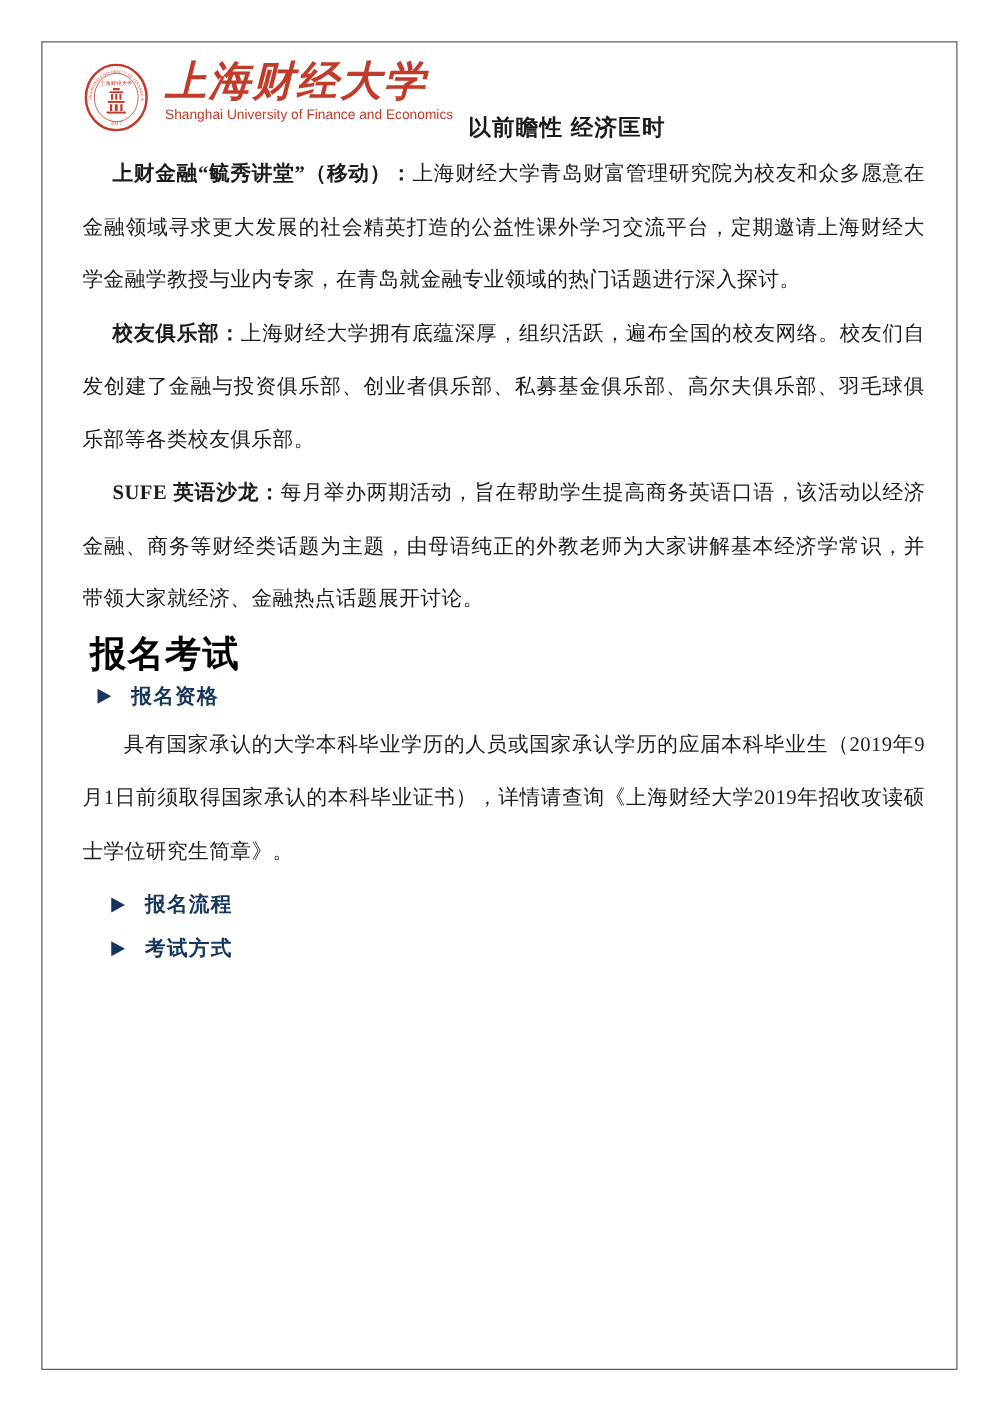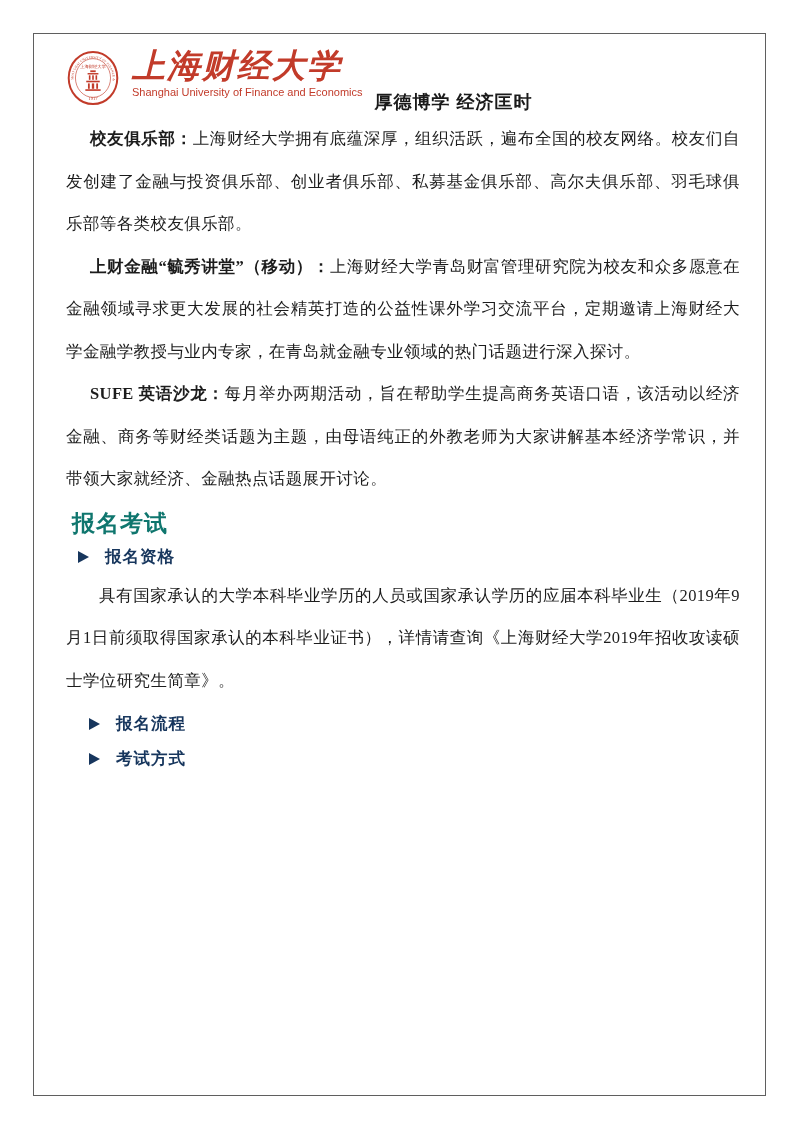--- a/index.html
+++ b/index.html
@@ -37,22 +37,22 @@
   .para{
     margin:0;font-size:16.5px;line-height:42.5px;text-align:justify;
     letter-spacing:0.4px;
   }
   .para.intro{text-indent:24px;}
   .para.sect{text-indent:33px;}
   .lead{font-weight:bold;}
 
   
   .section-title{
-    margin:8px 0 2px 6px;font-size:23px;line-height:30px;font-weight:bold;
-    color:#0f766e;letter-spacing:1px;
+    margin:8px 0 2px 6px;font-size:29px;line-height:30px;font-weight:bold;
+    color:#000000;letter-spacing:1px;
   }
 
   
   .bullet-row{display:flex;align-items:center;height:26px;margin:5px 0 5px 12px;text-align:center;}
   .bullet-row.gap{margin-top:9px;margin-left:23px;}
   .arrow{
     width:0;height:0;flex:0 0 auto;
     border-left:11px solid #17365d;
     border-top:6px solid transparent;
     border-bottom:6px solid transparent;
@@ -91,27 +91,27 @@
         <rect x="28.7" y="38" width="2.6" height="6"></rect>
         <rect x="33.6" y="38" width="2" height="6"></rect>
         <rect x="21.5" y="44.5" width="17" height="1.8"></rect>
       </g>
       <text x="30" y="56.5" font-size="5.2" fill="#c23b2a" text-anchor="middle">1917</text>
     </svg>
     <div class="brand">
       <div class="brand-cn">上海财经大学</div>
       <div class="brand-en">Shanghai University of Finance and Economics</div>
     </div>
-    <div class="motto">厚德博学 经济匡时</div>
+    <div class="motto">以前瞻性 经济匡时</div>
   </div>
 
 
+  <p class="para intro"><span class="lead">上财金融“毓秀讲堂”（移动）：</span><span>上海财经大学青岛财富管理研究院为校友和众多愿意在金融领域寻求更大发展的社会精英打造的公益性课外学习交流平台，定期邀请上海财经大学金融学教授与业内专家，在青岛就金融专业领域的热门话题进行深入探讨。</span></p>
+
   <p class="para intro"><span class="lead">校友俱乐部：</span><span>上海财经大学拥有底蕴深厚，组织活跃，遍布全国的校友网络。校友们自发创建了金融与投资俱乐部、创业者俱乐部、私募基金俱乐部、高尔夫俱乐部、羽毛球俱乐部等各类校友俱乐部。</span></p>
-
-  <p class="para intro"><span class="lead">上财金融“毓秀讲堂”（移动）：</span><span>上海财经大学青岛财富管理研究院为校友和众多愿意在金融领域寻求更大发展的社会精英打造的公益性课外学习交流平台，定期邀请上海财经大学金融学教授与业内专家，在青岛就金融专业领域的热门话题进行深入探讨。</span></p>
 
   <p class="para intro"><span class="lead">SUFE 英语沙龙：</span><span>每月举办两期活动，旨在帮助学生提高商务英语口语，该活动以经济金融、商务等财经类话题为主题，由母语纯正的外教老师为大家讲解基本经济学常识，并带领大家就经济、金融热点话题展开讨论。</span></p>
 
   <h2 class="section-title">报名考试</h2>
 
   <div class="bullet-row">
     <span class="arrow"></span>
     <span class="bullet-label">报名资格</span>
   </div>
   <p class="para sect">具有国家承认的大学本科毕业学历的人员或国家承认学历的应届本科毕业生（2019年9月1日前须取得国家承认的本科毕业证书），详情请查询《上海财经大学2019年招收攻读硕士学位研究生简章》。</p>

